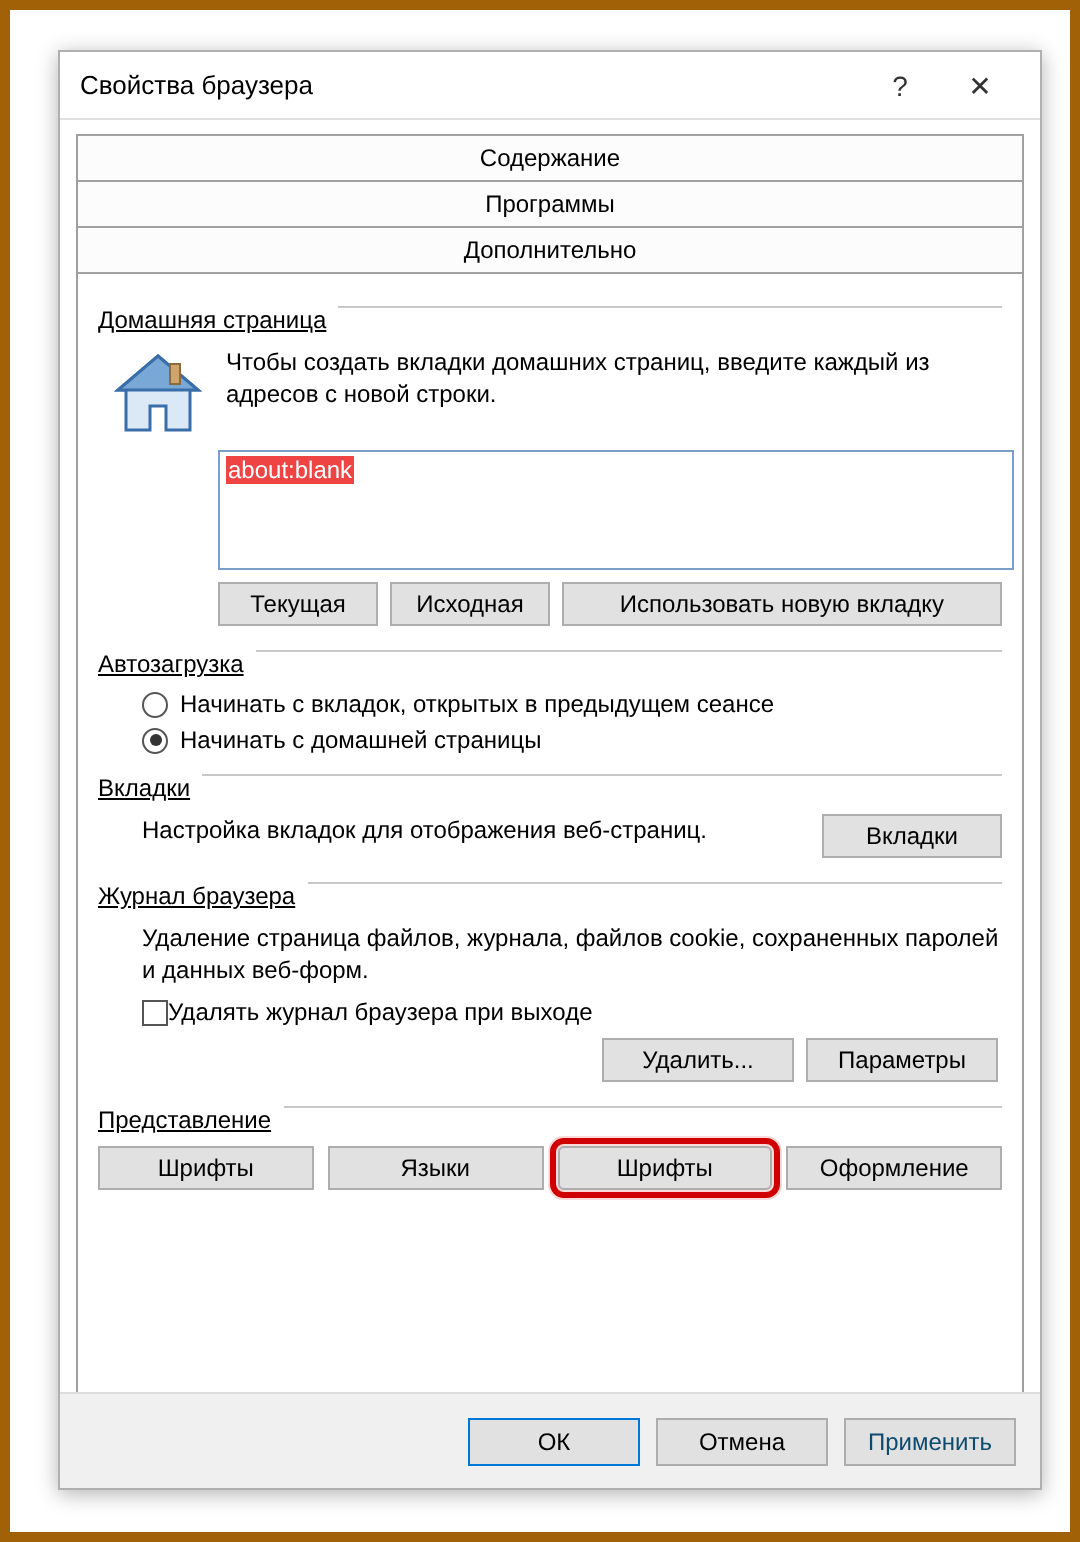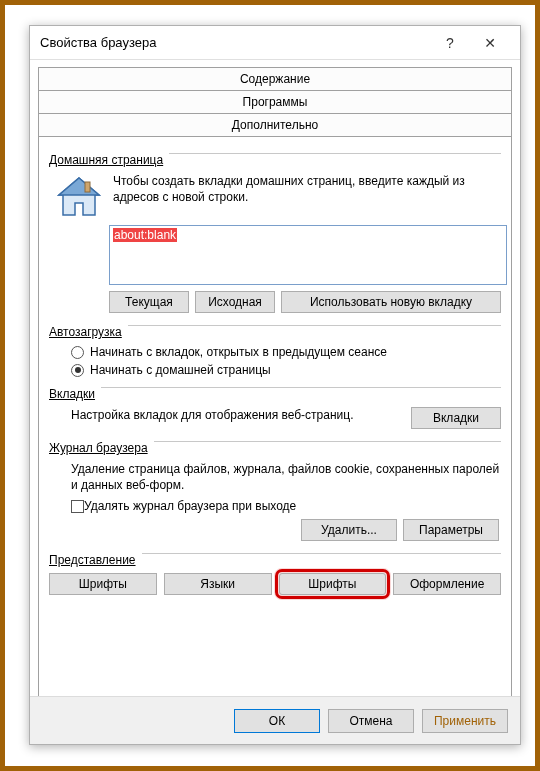--- a/index.html
+++ b/index.html
@@ -28,21 +28,21 @@
 .home-row { display: flex; gap: 10px; }
 .house { width: 48px; height: 44px; flex-shrink: 0; margin-left: 6px; margin-top: 2px; }
 .home-text { font-size: 12px; line-height: 1.35; flex: 1; }
 .textarea-wrap { margin: 6px 0 6px 60px; }
 .hpages { width: 398px; height: 60px; border: 1px solid #7a9fcb; font-family: "Segoe UI", Tahoma, sans-serif; font-size: 12px; padding: 2px 3px; resize: none; background: #fff; }
 .hpages::selection { background: #0078d7; color: #fff; }
 .sel { background: #ef4444; color: #fff; display: inline-block; padding: 0 1px; }
 
 .btnrow { display: flex; gap: 6px; margin-left: 60px; margin-top: 4px; }
 .btn { border: 1px solid #adadad; background: #e1e1e1; padding: 3px 10px; font-size: 12px; font-family: inherit; cursor: pointer; min-width: 80px; text-align: center; }
-.btn.disabled { color: #a16207; }
+.btn.disabled { color: #0c4a6e; }
 .btn.wide { flex: 1; }
 
 .radio-row { display: flex; align-items: center; gap: 6px; margin: 4px 0 4px 22px; font-size: 12px; }
 .radio { width: 13px; height: 13px; border: 1px solid #555; border-radius: 50%; display: inline-flex; align-items: center; justify-content: center; background: #fff; }
 .radio.checked::after { content: ""; width: 6px; height: 6px; background: #333; border-radius: 50%; display: block; }
 
 .tab-cfg { display: flex; align-items: flex-start; gap: 10px; margin-left: 22px; }
 .tab-cfg .desc { flex: 1; font-size: 12px; line-height: 1.35; }
 
 .check-row { display: flex; align-items: center; gap: 0; margin: 6px 0 6px 22px; font-size: 12px; }

